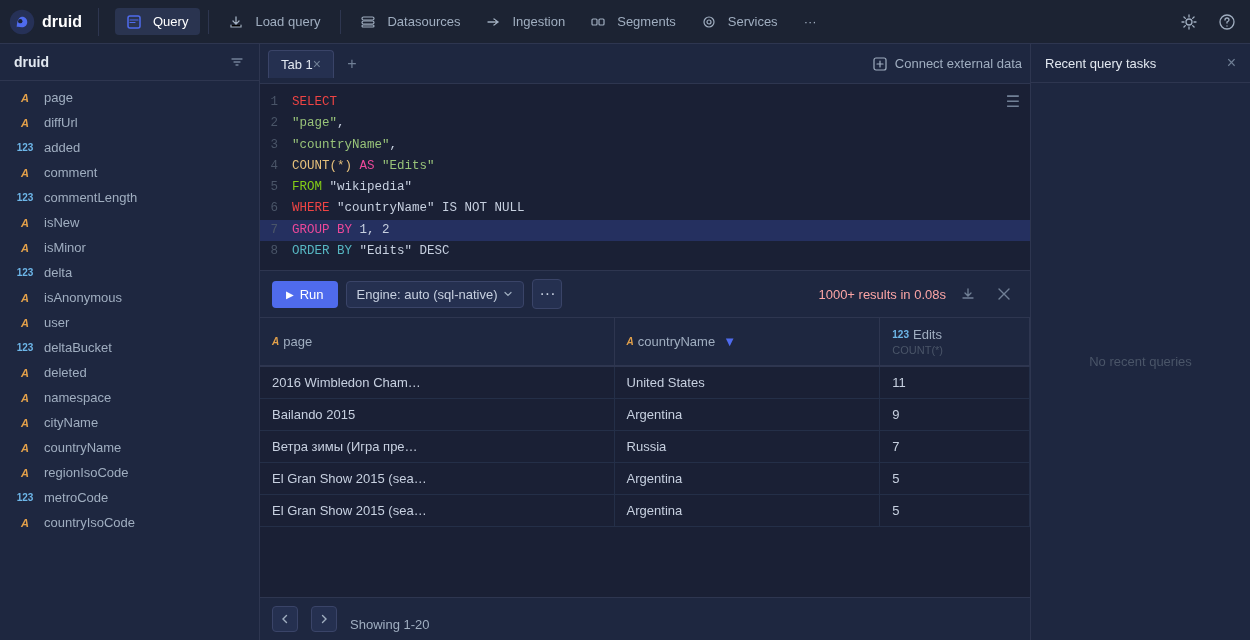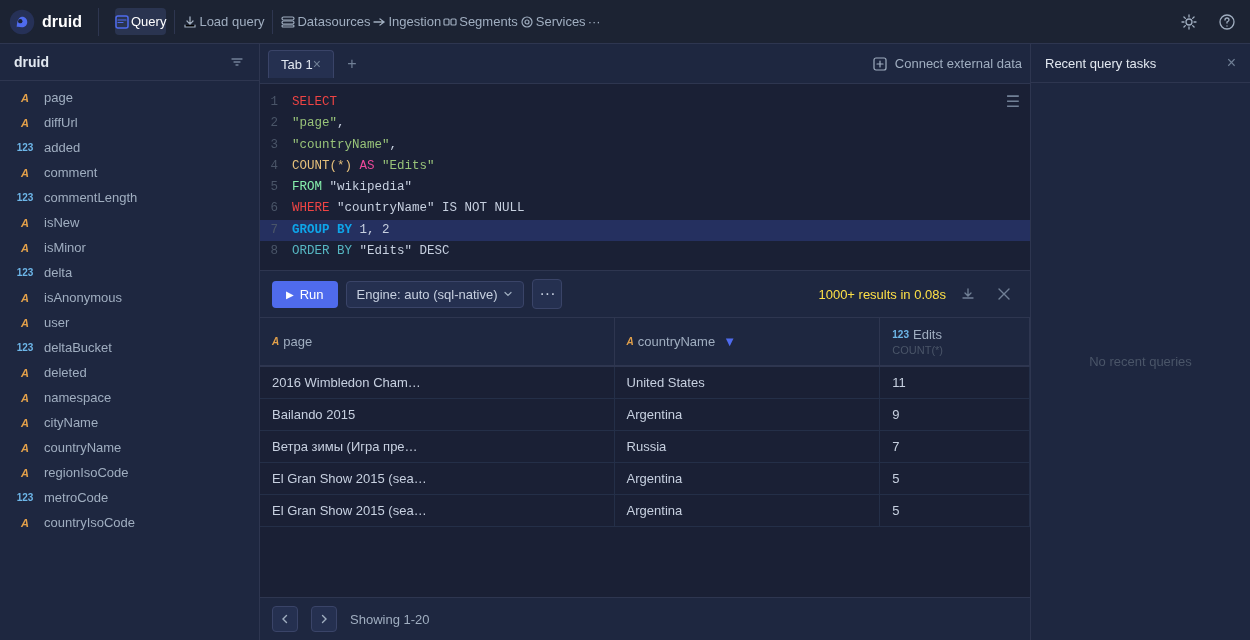--- a/index.html
+++ b/index.html
@@ -41,22 +41,22 @@
     }
     .nav-items {
       display: flex;
       align-items: center;
       gap: 2px;
       flex: 1;
     }
     .nav-item {
       display: flex;
       align-items: center;
-      gap: 2px;
-      padding: 6px 0;
+      gap: 12px;
+      padding: 6px 12px;
       border-radius: 4px;
       color: #a0aec0;
       cursor: pointer;
       font-size: 13px;
       white-space: nowrap;
     }
     .nav-item.active {
       background: #2a3450;
       color: #fff;
     }
@@ -274,21 +274,21 @@
       height: 30px;
       background: #253050;
       border: 1px solid #3a4468;
       border-radius: 4px;
       color: #c7d0e0;
       cursor: pointer;
       font-size: 16px;
     }
     .results-info {
       margin-left: auto;
-      color: #fde047;
+      color: #fca5a5;
       font-size: 13px;
       text-align: center;
     }
     .icon-btn-sm {
       display: flex;
       align-items: center;
       justify-content: center;
       width: 28px;
       height: 28px;
       border-radius: 4px;
@@ -372,21 +372,21 @@
       display: flex;
       align-items: center;
       justify-content: center;
       color: #4a5568;
       font-size: 13px;
     }
 
     
     .pagination-bar {
       display: flex;
-      align-items: center;
+      align-items: flex-end;
       gap: 13px;
       padding: 8px 12px;
       background: #1e2740;
       border-top: 1px solid #2e3650;
     }
     .page-btn {
       width: 26px;
       height: 26px;
       display: flex;
       align-items: center;
@@ -600,29 +600,29 @@
         <div class="code-line">
           <span class="line-num">3</span>
           <span class="code-content">  <span style="color:#98c379">"countryName"</span>,</span>
         </div>
         <div class="code-line">
           <span class="line-num">4</span>
           <span class="code-content">  <span style="color:#e5c07b">COUNT(*)</span> <span style="color:#ec4899">AS</span> <span style="color:#98c379">"Edits"</span></span>
         </div>
         <div class="code-line">
           <span class="line-num">5</span>
-          <span class="code-content"><span style="color:#4a5568">  </span><span style="color:#86efac;font-weight:500">FROM</span><span> "wikipedia"</span></span>
+          <span class="code-content"><span style="color:#4a5568">  </span><span style="color:#84cc16;font-weight:500">FROM</span><span> "wikipedia"</span></span>
         </div>
         <div class="code-line">
           <span class="line-num">6</span>
           <span class="code-content"><span style="color:#4a5568"></span><span style="color:#ef4444;font-weight:500">WHERE</span><span> "countryName" IS NOT NULL</span></span>
         </div>
         <div class="code-line highlighted">
           <span class="line-num">7</span>
-          <span class="code-content"><span style="color:#4a5568">    </span><span style="color:#0ea5e9;font-weight:700">GROUP BY</span><span> 1, 2</span></span>
+          <span class="code-content"><span style="color:#4a5568">    </span><span style="color:#ec4899;font-weight:400">GROUP BY</span><span> 1, 2</span></span>
         </div>
         <div class="code-line">
           <span class="line-num">8</span>
           <span class="code-content"><span style="color:#4a5568">    </span><span style="color:#56b6c2;font-weight:500">ORDER BY</span><span> "Edits" DESC</span></span>
         </div>
         <span class="editor-menu">☰</span>
     </div>
 
     <div class="query-toolbar">
       <button class="run-btn">

